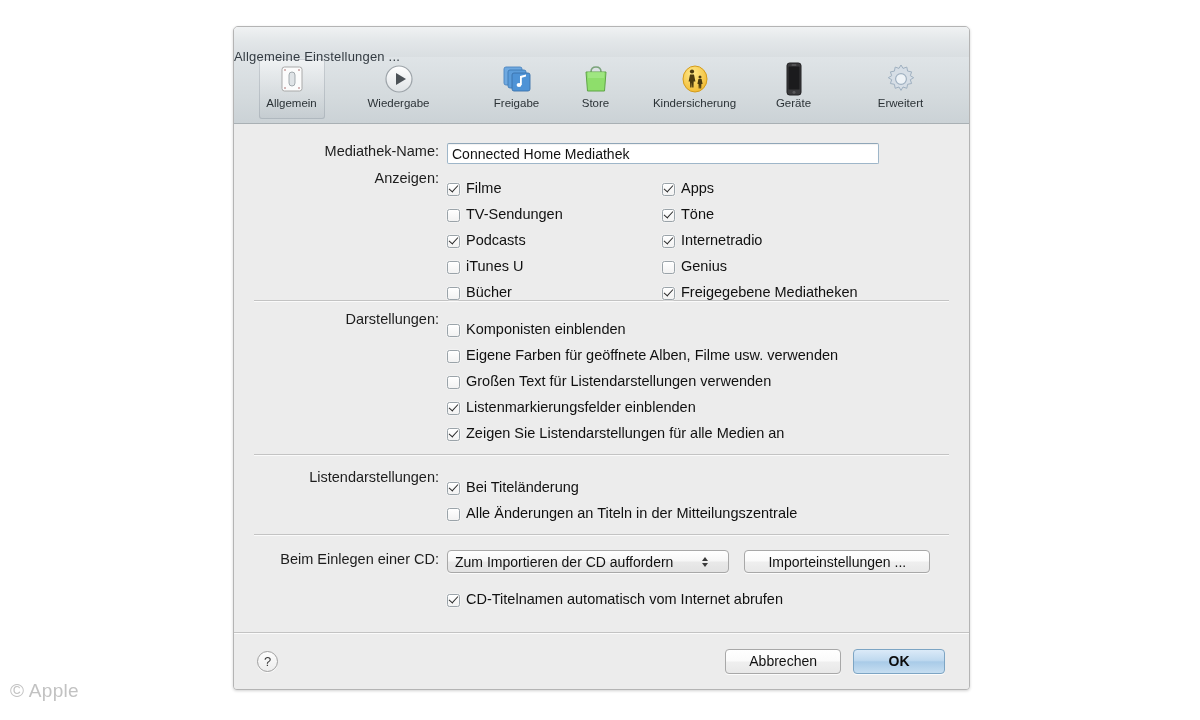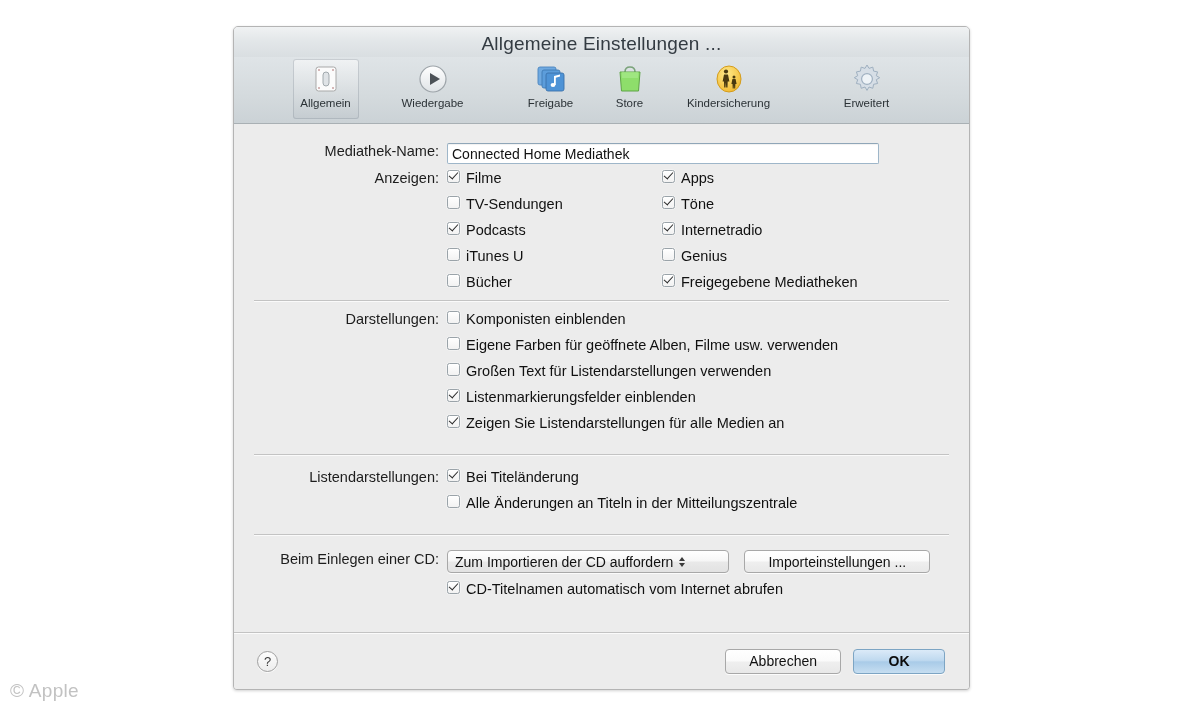--- a/index.html
+++ b/index.html
@@ -31,23 +31,22 @@
 
   
   .titlebar {
     height: 30px;
     background: linear-gradient(to bottom, #f0f2f3 0%, #e3e7e9 45%, #d9dee1 100%);
     position: relative;
     flex: 0 0 auto;
   }
   .title-text {
     position: absolute;
-    left: 0; right: 0; top: 6px;
-    text-align: center;
-    font-size: 19px;
+    left: 0; right: 0; top: 22px;
+    font-size: 13px;
     color: #333b42;
     letter-spacing: 0.2px;
   }
 
   
   .toolbar {
     height: 64px;
     background: linear-gradient(to bottom, #dfe4e7 0%, #d4dadd 60%, #cbd2d6 100%);
     border-bottom: 1px solid #a9b0b4;
     display: flex;
@@ -137,21 +136,21 @@
   .caret {
     position: absolute;
     left: 4px; top: 3px;
     width: 1px; height: 15px;
     background: #222;
   }
 
   
   .cb-line {
     display: flex;
-    align-items: flex-start;
+    align-items: flex-end;
     height: 26px;
     font-size: 14.5px;
     color: #111;
   }
   .cb {
     width: 13px; height: 13px;
     flex: 0 0 auto;
     margin-right: 6px;
     border: 1px solid #9aa3a9;
     border-radius: 2.5px;
@@ -189,20 +188,21 @@
     height: 23px;
     min-width: 282px;
     background: linear-gradient(to bottom, #ffffff 0%, #f6f6f6 48%, #e9e9e9 52%, #e2e2e2 100%);
     border: 1px solid #a8a8a8;
     border-radius: 4px;
     box-shadow: 0 1px 0 rgba(255,255,255,0.8);
     font-size: 14px;
     color: #111;
     padding: 0 20px 0 7px;
     box-sizing: border-box;
+    justify-content: space-between;
     position: relative;
     top: -1px;
   }
   .popup-arrows {
     display: flex;
     flex-direction: column;
     align-items: center;
     justify-content: center;
     margin-left: 6px;
     line-height: 0;
@@ -365,20 +365,31 @@
               <circle cx="13" cy="8.5" r="2.1"></circle>
               <path d="M11 11.5 h4 l1.4 7 h-1.7 l-0.2 6 h-1.3 l-0.3-5 l-0.4 5 h-1.3 l-0.2-6 h-1.4 Z"></path>
               <circle cx="21" cy="14" r="1.5"></circle>
               <path d="M19.4 16 h3.2 l1 5 h-1.2 l-0.2 4.5 h-1 l-0.2-3.6 l-0.3 3.6 h-1 l-0.2-4.5 h-1.1 Z"></path>
             </g>
           </svg>
         </div>
         <div class="tb-label">Kindersicherung</div>
       </div>
 
+      <div class="tb-item">
+        <div class="tb-icon">
+          <svg width="24" height="34" viewBox="0 0 24 34">
+            <rect x="5" y="1" width="14" height="32" rx="2.6" fill="#3a3a3c" stroke="#202022" stroke-width="1"></rect>
+            <rect x="6.5" y="4.5" width="11" height="23" rx="0.6" fill="#1b1b1d"></rect>
+            <rect x="9.5" y="2.6" width="5" height="0.9" rx="0.45" fill="#6a6a6c"></rect>
+            <circle cx="12" cy="30.2" r="1.5" fill="#5a5a5c"></circle>
+          </svg>
+        </div>
+        <div class="tb-label">Geräte</div>
+      </div>
 
       <div class="tb-item med">
         <div class="tb-icon">
           <svg width="32" height="32" viewBox="0 0 32 32">
             <g fill="#d6dee6" stroke="#9fb0c0" stroke-width="1">
               <path d="M16 2 l2 3.4 3.8-1.3 0.8 4 4 0.8 -1.3 3.8 3.4 2 -3.4 2 1.3 3.8 -4 0.8 -0.8 4 -3.8-1.3 -2 3.4 -2-3.4 -3.8 1.3 -0.8-4 -4-0.8 1.3-3.8 -3.4-2 3.4-2 -1.3-3.8 4-0.8 0.8-4 3.8 1.3 Z"></path>
             </g>
             <circle cx="16" cy="16" r="5.4" fill="#eef3f7" stroke="#9fb0c0" stroke-width="1.2"></circle>
           </svg>
         </div>

